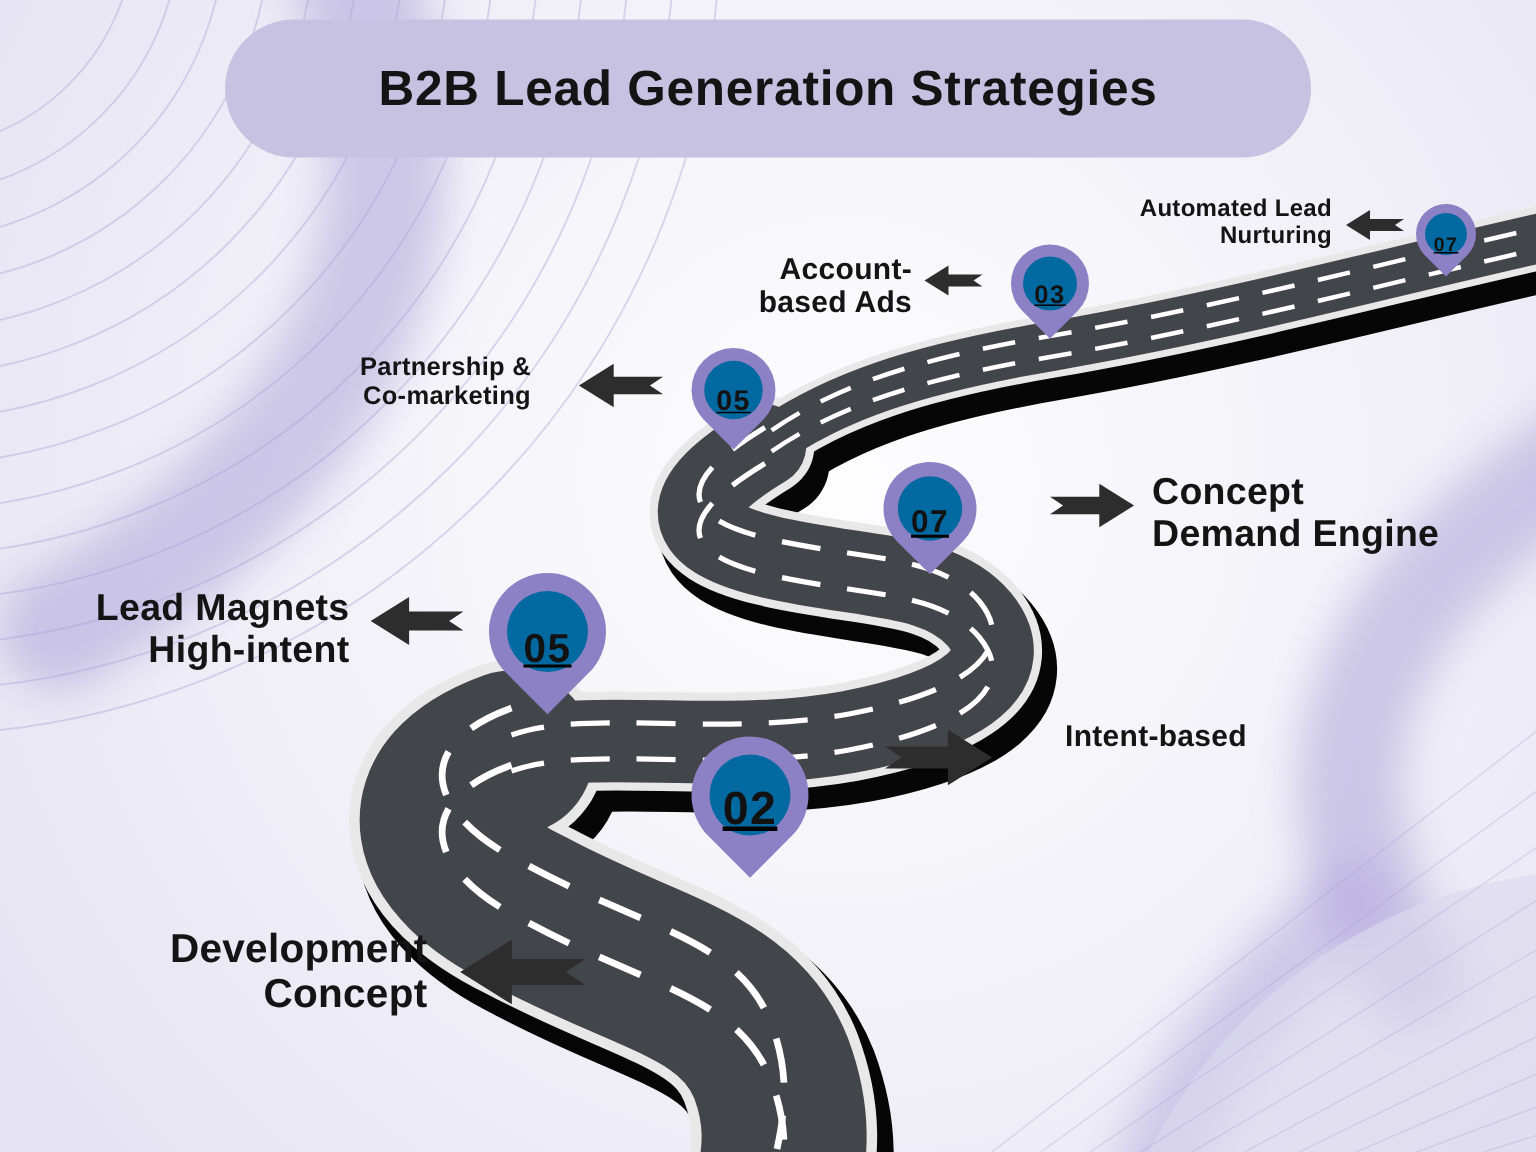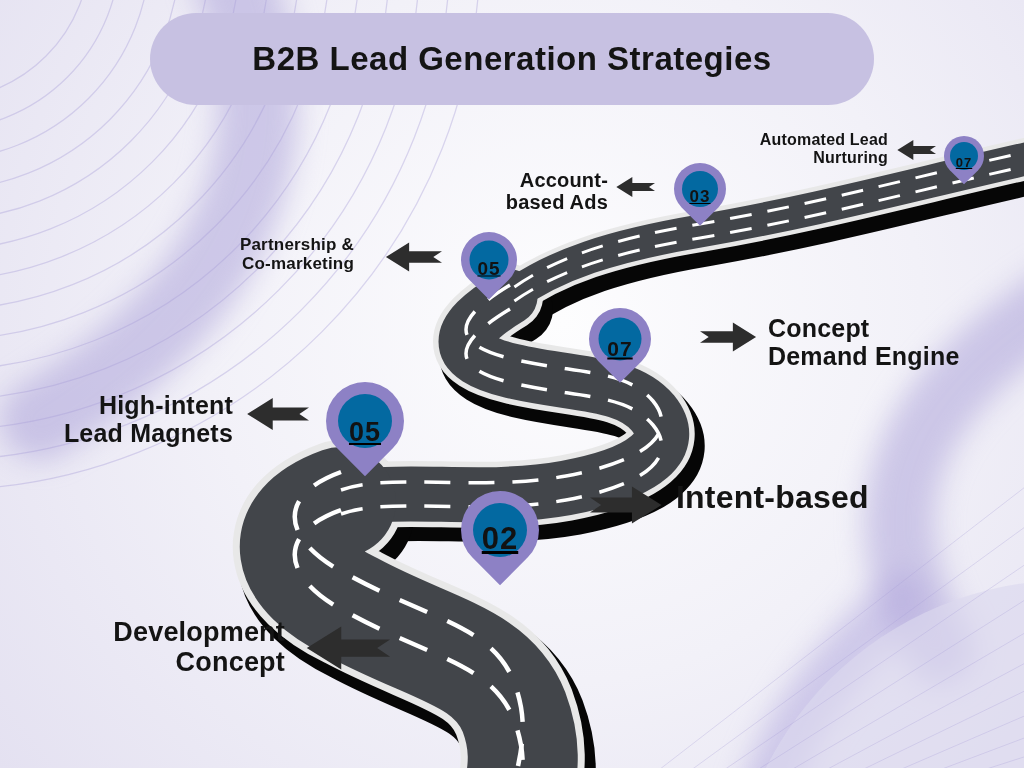--- a/index.html
+++ b/index.html
@@ -132,33 +132,33 @@
     <span>Development</span>
     <span>Concept</span>
   </div>
   <svg class="arrow" style="left:303px;top:625px" width="88" height="46" viewBox="0 0 60 32">
     <path class="arrow-shape" d="M60,10 L26,10 L26,1 L2,16 L26,31 L26,22 L60,22 L51,16 Z"></path>
   </svg>
 
   <svg class="arrow" style="left:590px;top:485px" width="74" height="40" viewBox="0 0 60 32">
     <path class="arrow-shape" d="M0,10 L34,10 L34,1 L58,16 L34,31 L34,22 L0,22 L9,16 Z"></path>
   </svg>
-  <div class="step-label t-left" style="left:676px;top:480px;width:240px;font-size:32px">
+  <div class="step-label t-left" style="left:710px;top:480px;width:240px;font-size:20px">
     <span>Intent-based</span>
   </div>
   <div class="pin" style="left:461px;top:491px;width:78px;height:78px">
     <div class="pin-body"></div>
     <div class="pin-circle" style="width:54px;height:54px">
       <span style="font-size:31px">02</span>
     </div>
   </div>
 
   <div class="step-label t-right" style="left:15px;top:392px;width:218px;font-size:25px">
+    <span>Lead Magnets</span>
     <span>High-intent</span>
-    <span>Lead Magnets</span>
   </div>
   <svg class="arrow" style="left:245px;top:396px" width="64" height="36" viewBox="0 0 60 32">
     <path class="arrow-shape" d="M60,10 L26,10 L26,1 L2,16 L26,31 L26,22 L60,22 L51,16 Z"></path>
   </svg>
   <div class="pin" style="left:326px;top:382px;width:78px;height:78px">
     <div class="pin-body"></div>
     <div class="pin-circle" style="width:54px;height:54px">
       <span style="font-size:27px">05</span>
     </div>
   </div>

